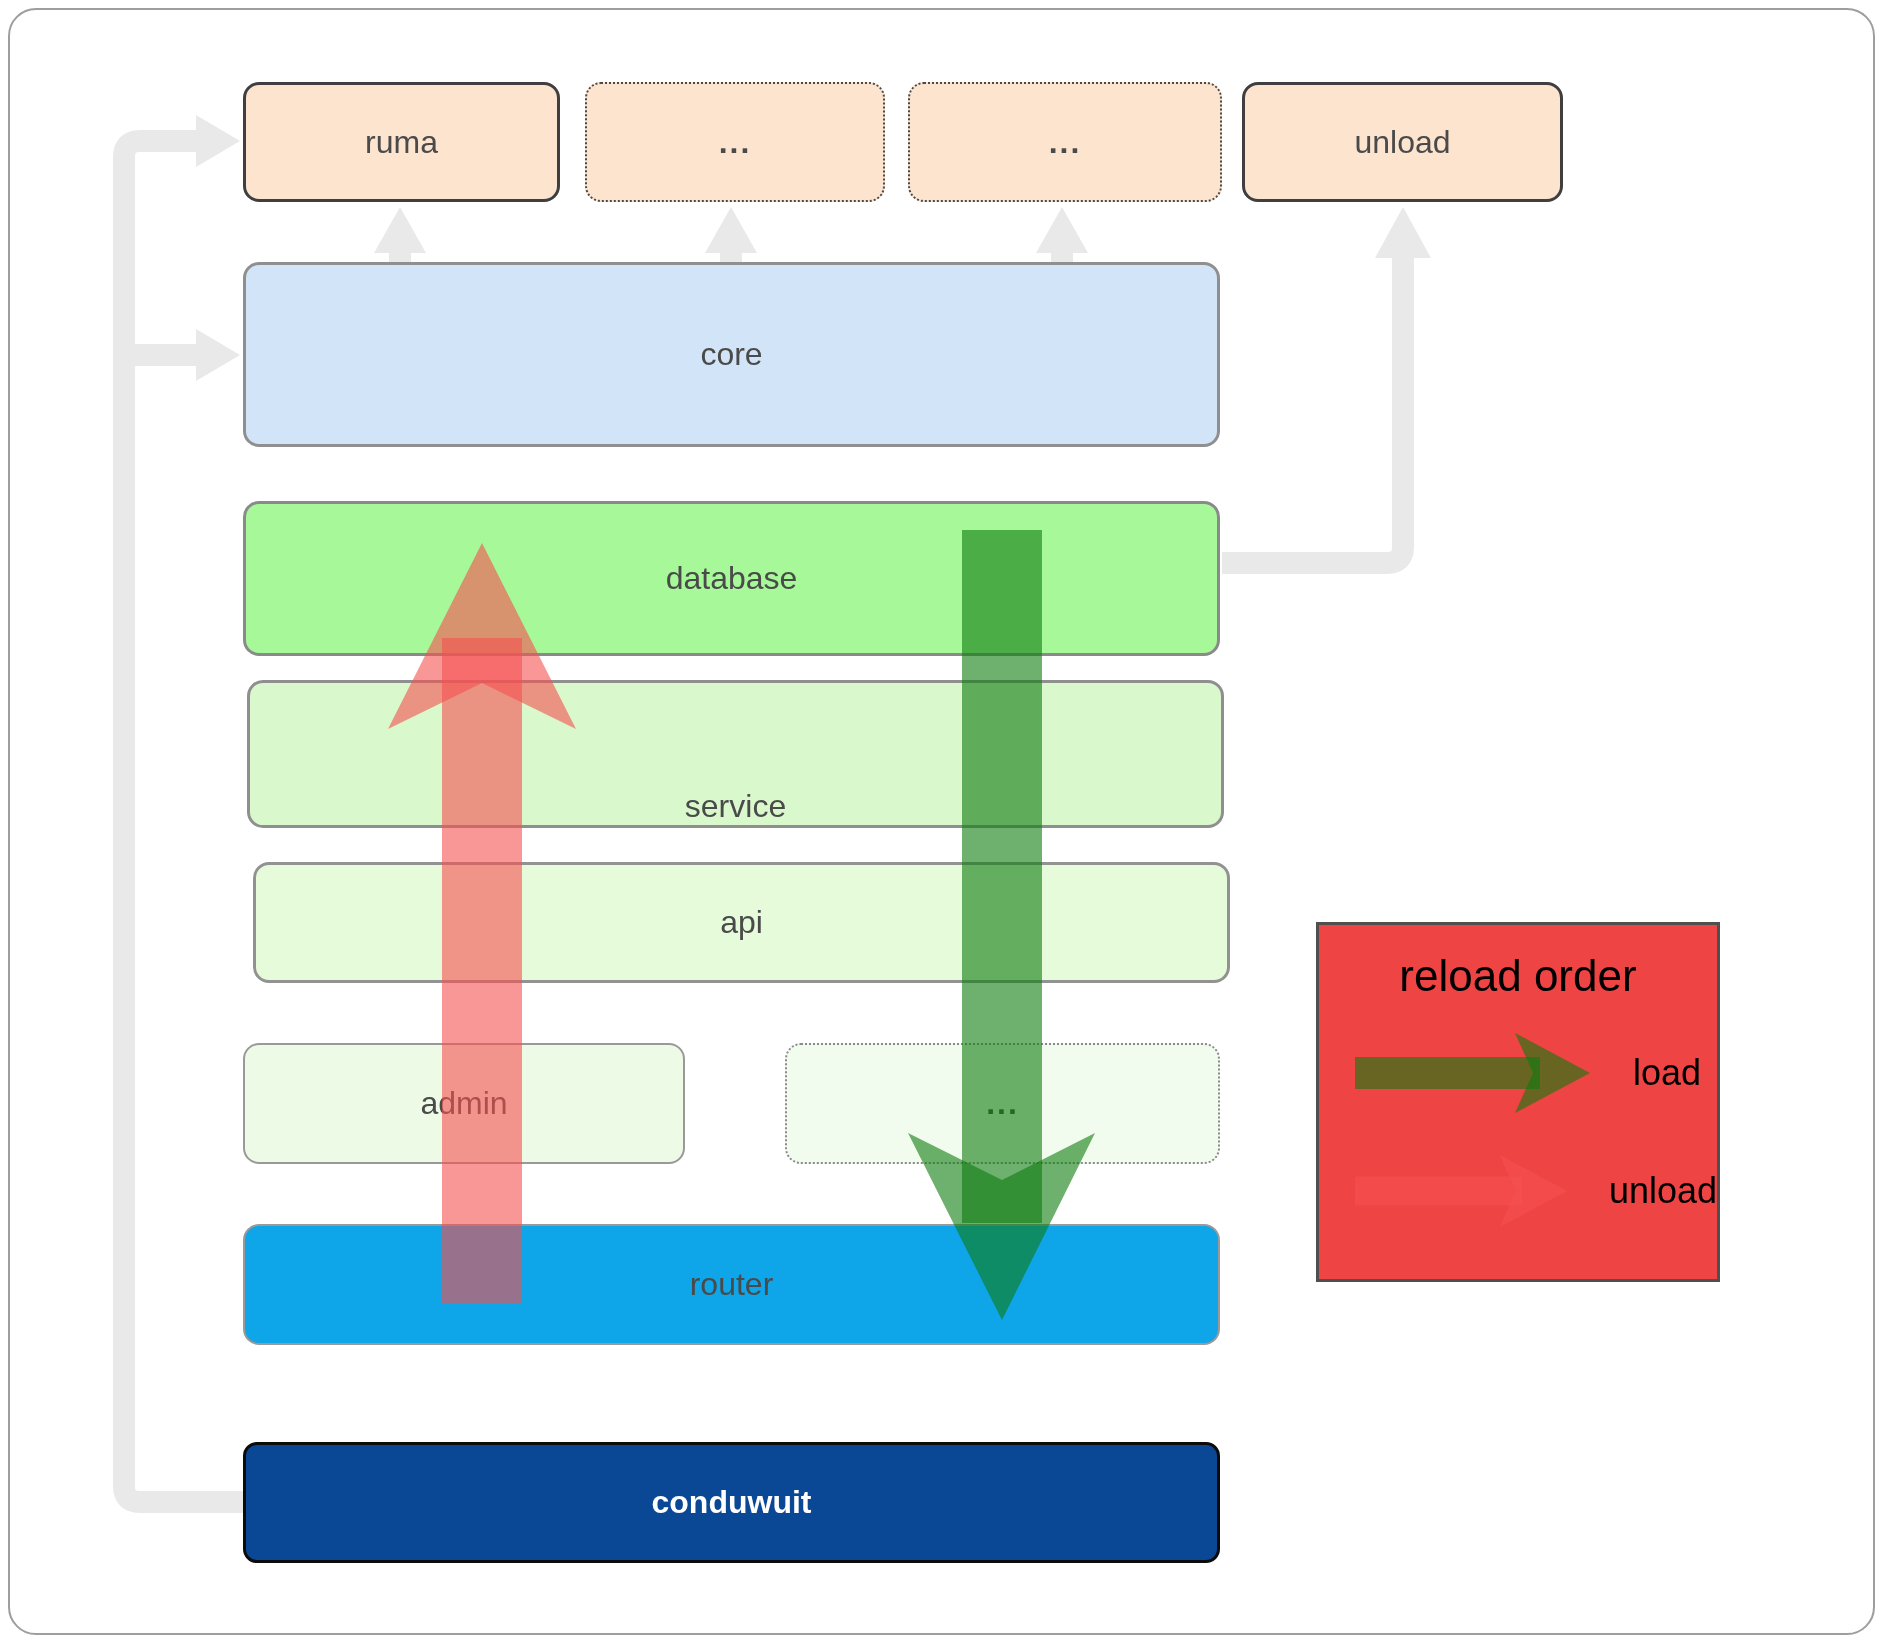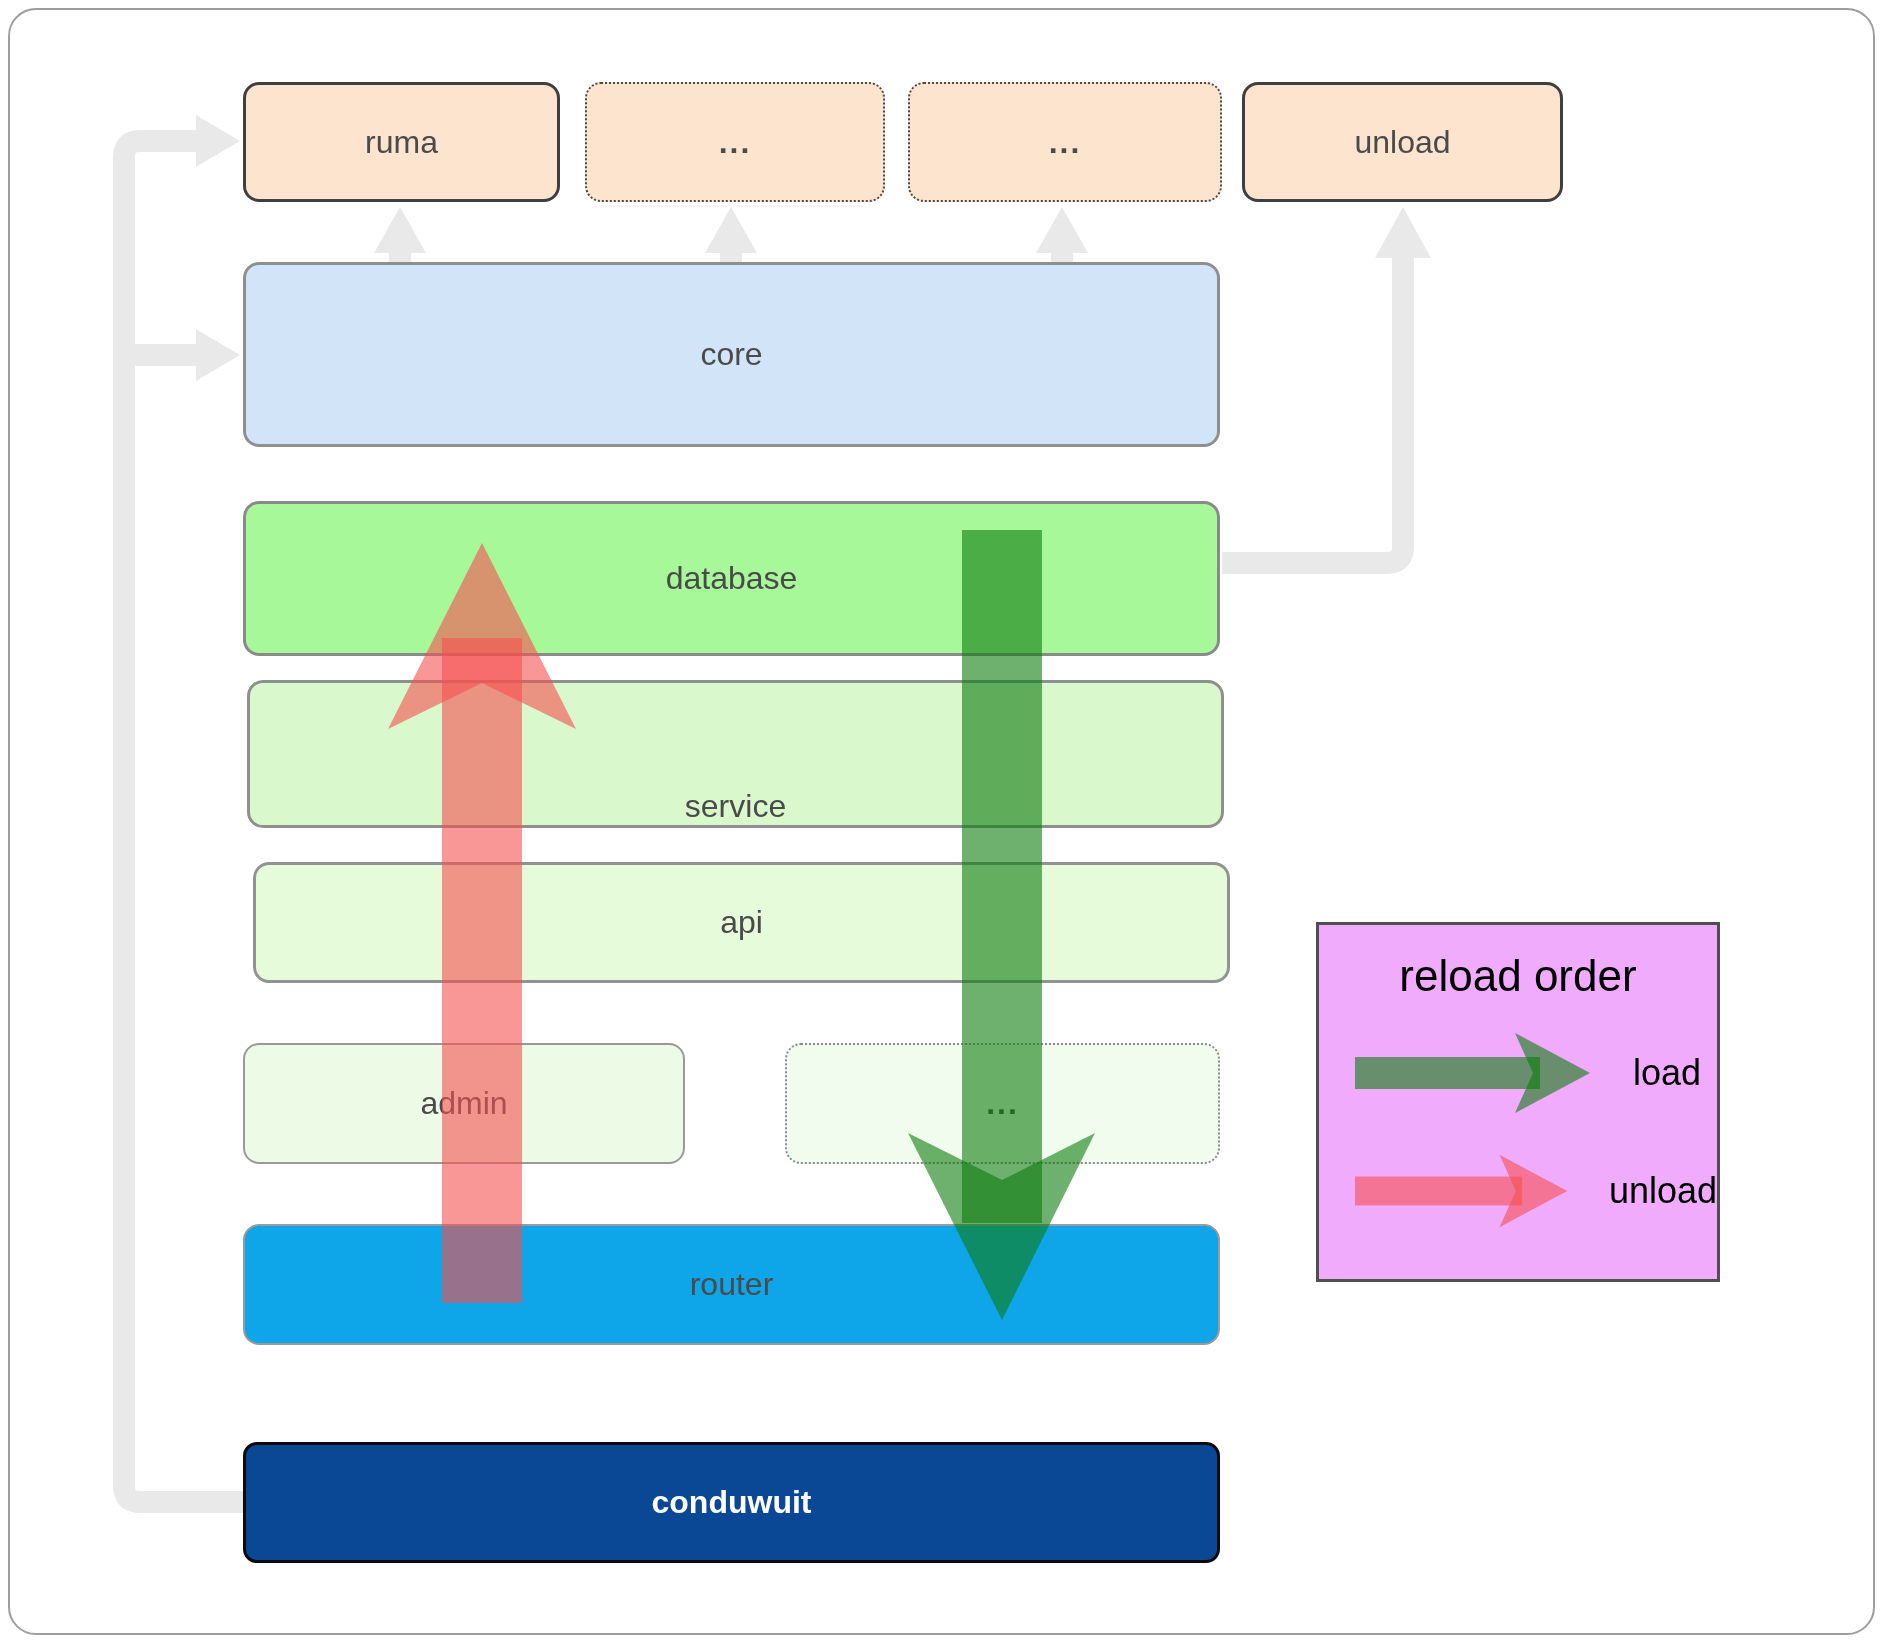--- a/index.html
+++ b/index.html
@@ -16,21 +16,21 @@
   .core{background:var(--core-blue);border:3px solid #8f8f8f;}
   .database{background:var(--database-green);border:3px solid #8a8a8a;}
   .service{background:#d9f8cc;border:3px solid #8f8f8f;}
   .api{background:#e6fbda;border:3px solid #929292;}
   .admin{background:#edfae6;border:2px solid #999;}
   .ext-admin{background:#f2fcee;border:2px dotted #8a8a8a;}
   .router{background:#0ea5e9;border:2px solid #9a9a9a;}
   .conduwuit{background:var(--conduwuit-blue);border:3px solid #0b0b0b;
              color:#ffffff;font-weight:700;border-radius:14px;}
   .legend{position:absolute;left:1316px;top:922px;width:404px;height:360px;
-          background:#f0abfc;border:3px solid #4f4f4f;box-sizing:border-box;
+          background:#ef4444;border:3px solid #4f4f4f;box-sizing:border-box;
           display:flex;flex-direction:column;align-items:center;}
   .legend-title{margin-top:26px;font-size:44px;color:#000;}
   .legend-row{display:flex;align-items:center;width:100%;margin-top:26px;}
   .legend-row svg{margin-left:36px;}
   .legend-label{font-size:36px;color:#000;margin-left:28px;}
   .gray-fill{fill:var(--connector-gray);}
   .gray-stroke{stroke:var(--connector-gray);stroke-width:22px;fill:none;}
   .load-fill{fill:var(--load-green);fill-opacity:0.6;}
   .unload-fill{fill:var(--unload-red);fill-opacity:0.6;}
 </style>

